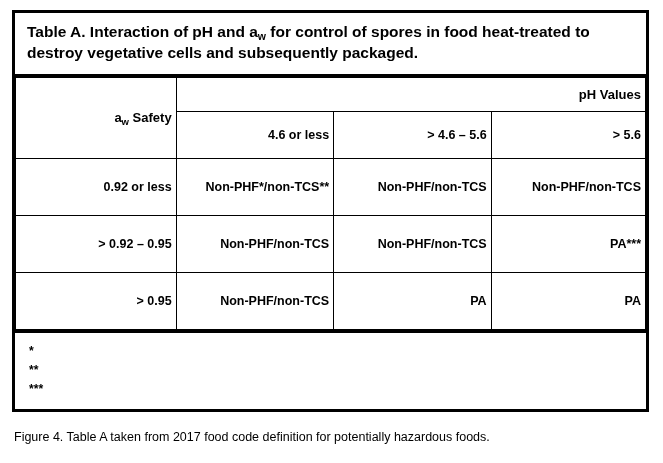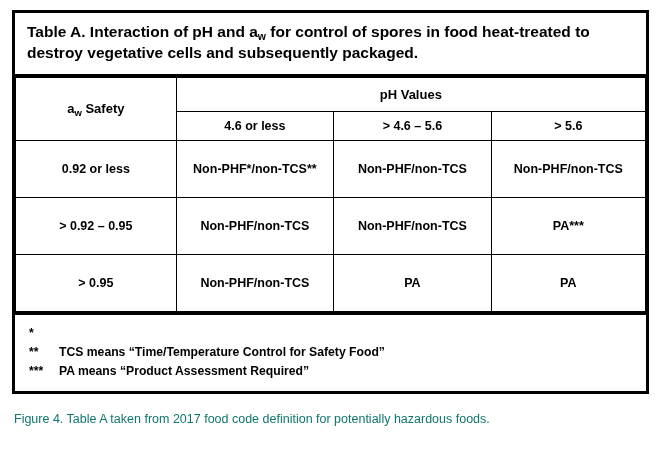--- a/index.html
+++ b/index.html
@@ -39,32 +39,32 @@
     position: relative;
     top: 3px;
   }
   table.main {
     border-collapse: collapse;
     width: 100%;
     table-layout: fixed;
   }
   table.main td, table.main th {
     border: 1.5px solid #000;
-    text-align: center;
+    text-align: right;
     vertical-align: middle;
     font-size: 12.5px;
     font-weight: bold;
     padding: 6px 4px;
   }
   table.main tr.head-row th {
     padding: 9px 4px;
     font-size: 13px;
   }
   table.main tr.sub-row th {
-    padding: 7px 4px;
+    padding: 16px 4px;
     font-size: 12.5px;
     margin-left: 32px;
   }
   table.main td.data-cell {
     height: 44px;
     font-size: 12.5px;
     line-height: 1.3;
     margin-left: 40px;
   }
   .col-aw { width: 25.5%; }
@@ -89,21 +89,21 @@
   }
   .fn-mark {
     display: inline-block;
     width: 30px;
     flex: 0 0 30px;
   }
   .caption {
     margin-top: 16px;
     font-size: 12.5px;
     line-height: 1.45;
-    color: #0f766e;
+    color: #000000;
     padding-left: 2px;
   }
 </style>
 </head>
 <body>
 
 <div class="page">
 
   <div class="table-wrap">
 
@@ -149,25 +149,23 @@
         </tr>
       </tbody>
     </table>
 
     <div class="footnotes">
       <div class="footnote">
         <span class="fn-mark">*</span>
       </div>
       <div class="footnote">
         <span class="fn-mark">**</span>
-        <span>TCS means “Time/Temperature Control for Safety Food”</span>
       </div>
       <div class="footnote">
         <span class="fn-mark">***</span>
-        <span>PA means “Product Assessment Required”</span>
       </div>
     </div>
 
   </div>
 
   <div class="caption">Figure 4. Table A taken from 2017 food code definition for potentially hazardous foods.</div>
 
 </div>
 
 </body></html>

